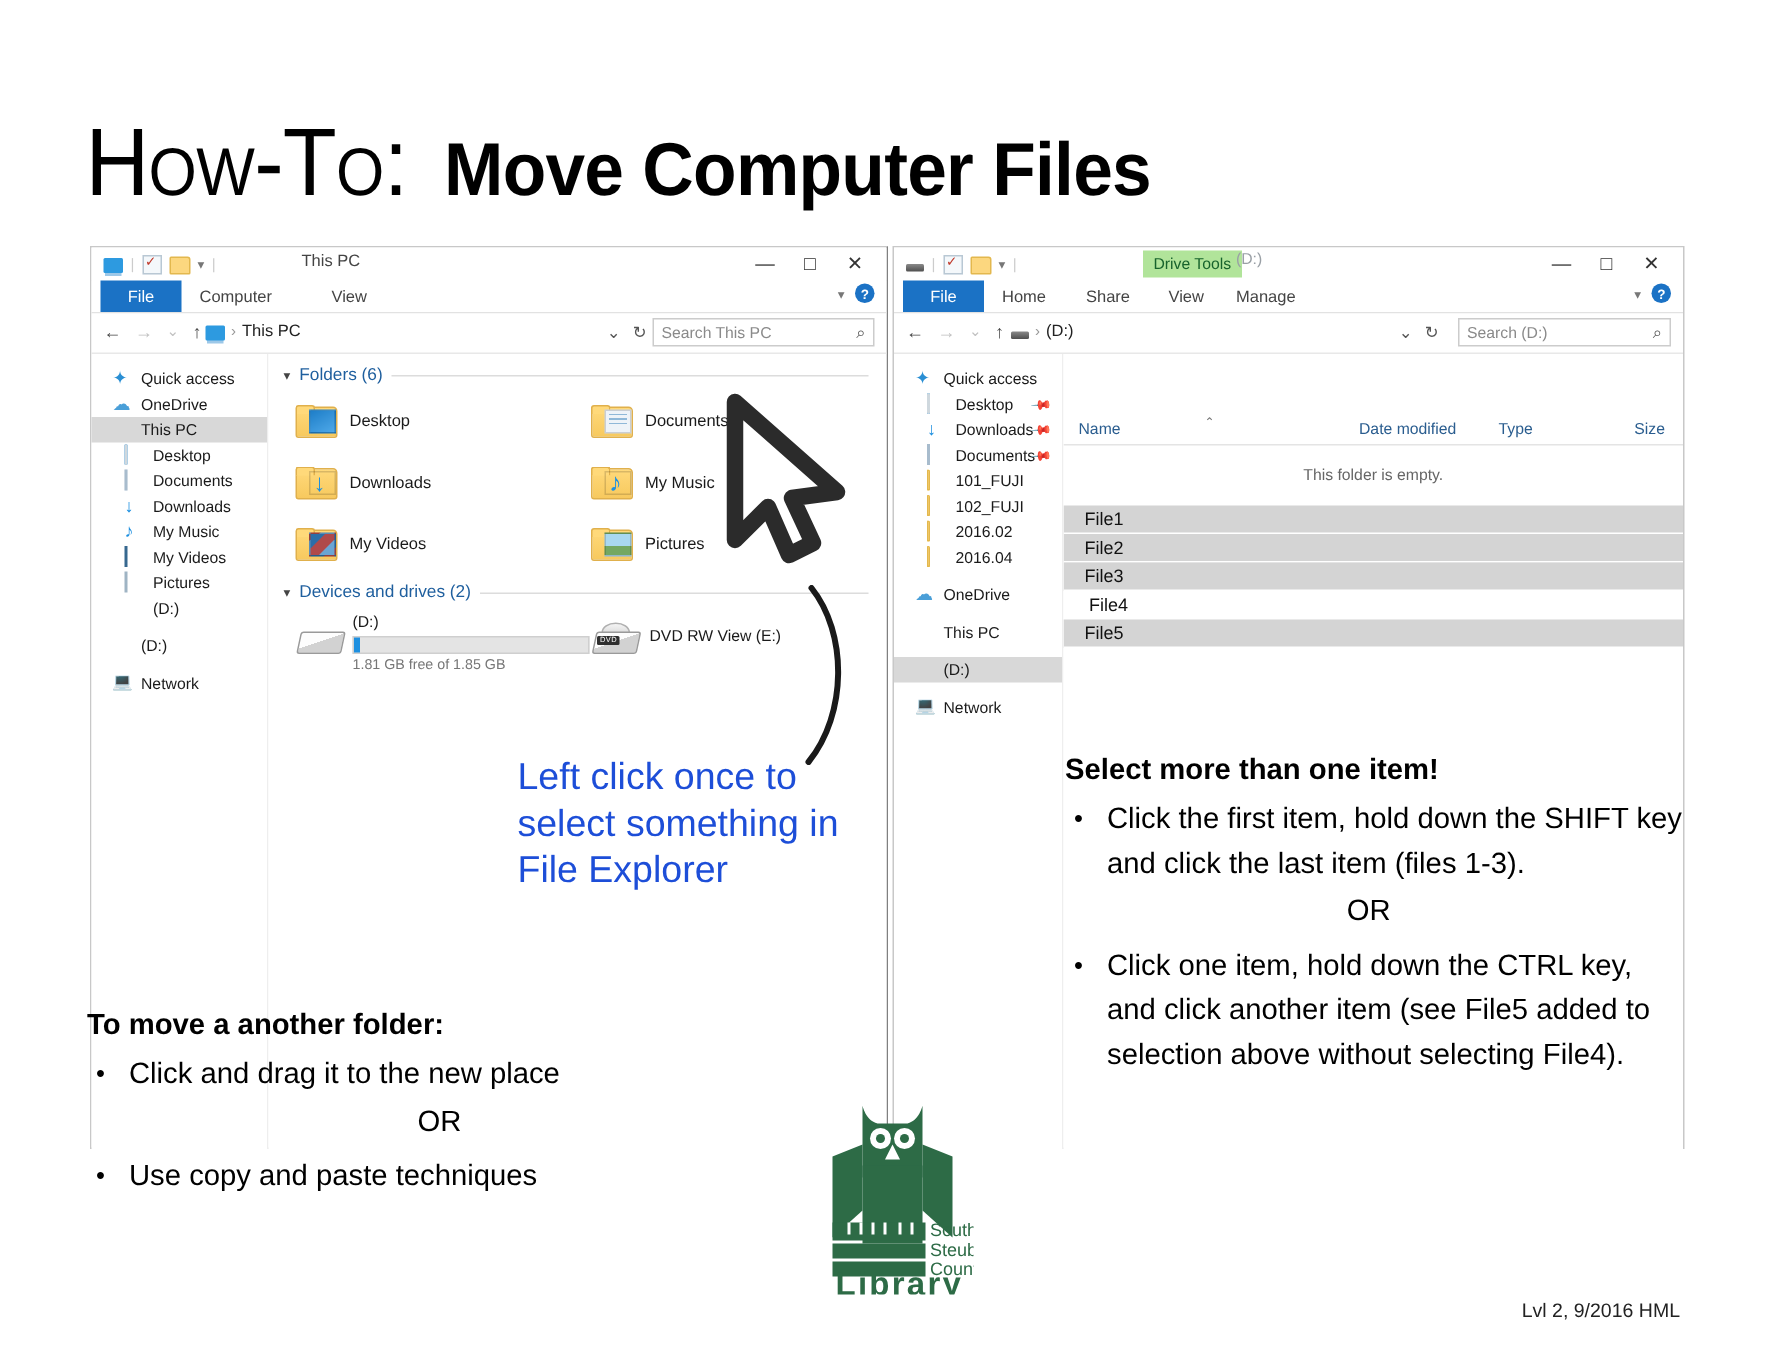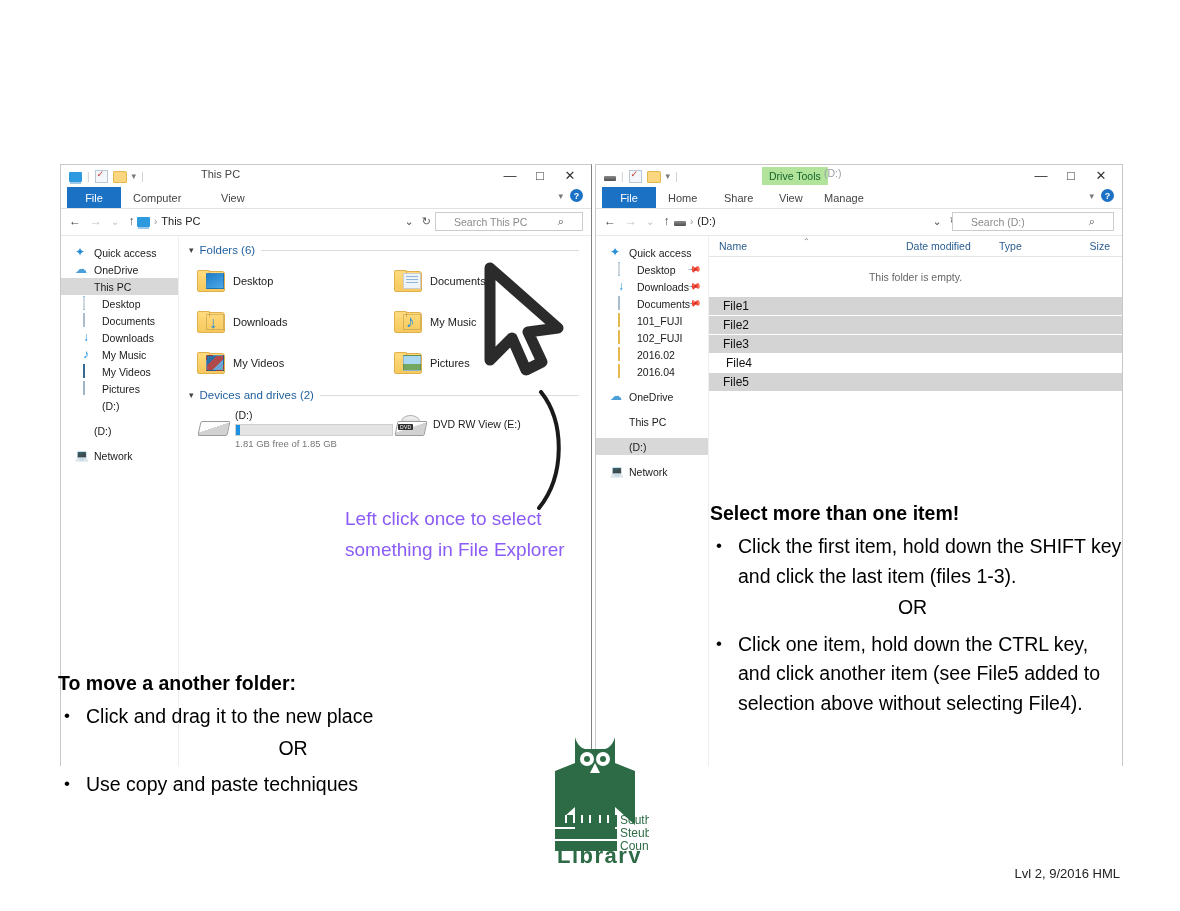--- a/index.html
+++ b/index.html
@@ -61,21 +61,21 @@
              font-size:10.5px;display:flex;align-items:center;justify-content:center;padding:0 7px;}
   .ctx-title{position:absolute;top:-20px;font-size:10.5px;color:#9aa0a6;}
 
   .addrbar{height:26px;position:relative;border-bottom:1px solid #e8e8e8;background:#fff;}
   .nav-arrows{position:absolute;left:8px;top:5px;display:flex;align-items:center;gap:9px;font-size:12px;color:#444;}
   .nav-arrows .dim{color:#c0c0c0;}
   .crumb{position:absolute;top:6px;font-size:11px;color:#222;display:flex;align-items:center;gap:4px;}
   .crumb .sep{color:#999;font-size:10px;}
   .addr-right{position:absolute;top:6px;display:flex;align-items:center;gap:8px;font-size:11px;color:#555;}
   .searchbox{position:absolute;top:3px;height:19px;border:1px solid #ccc;background:#fff;
-             display:flex;align-items:center;justify-content:space-between;padding:0 18px;box-sizing:border-box;}
+             display:flex;align-items:center;justify-content:space-between;padding:0 5px;box-sizing:border-box;}
   .searchbox .ph{font-size:10.5px;color:#8a8a8a;}
   .searchbox .mag{font-size:11px;color:#555;}
 
   .body-area{position:relative;height:calc(100% - 70px);}
   .sidebar{position:absolute;left:0;top:0;bottom:0;width:118px;background:#fff;
            border-right:1px solid #eee;padding-top:8px;box-sizing:border-box;}
   #win-right .sidebar{width:113px;}
   .nav-item{height:17px;display:flex;align-items:center;font-size:10.5px;color:#1a1a1a;
             padding-left:14px;position:relative;white-space:nowrap;}
   .nav-item.sel{background:#d8d8d8;}
@@ -138,36 +138,36 @@
   .drive-ico.dvd .tag{position:absolute;left:4px;top:9px;font-size:5px;background:#2f2f2f;color:#fff;
      padding:0 2px;border-radius:1px;letter-spacing:.3px;}
   .drive-meta{margin-left:6px;margin-top:2px;}
   .drive-meta .nm{font-size:10.5px;color:#1a1a1a;}
   .bar{width:156px;height:10px;background:#e4e4e4;border:1px solid #cfcfcf;margin:3px 0 2px;position:relative;}
   .bar .fill{position:absolute;left:0;top:0;bottom:0;width:4px;background:#1e90e0;}
   .drive-meta .free{font-size:9.5px;color:#777;}
   .dvd-label{font-size:10.5px;color:#1a1a1a;margin-left:7px;margin-top:11px;}
 
   
-  .col-hdr{height:20px;border-bottom:1px solid #e4e4e4;position:relative;}
+  .col-hdr{height:20px;border-bottom:1px solid #e4e4e4;position:relative;margin-top:40px;}
   .col-hdr .c{position:absolute;top:4px;font-size:10.5px;color:#2a5d8f;}
   .col-hdr .sortmark{position:absolute;top:1px;font-size:8px;color:#777;}
   .empty-msg{text-align:center;font-size:10.5px;color:#666;margin-top:14px;}
   .filelist{margin-top:14px;}
   .filerow{height:19px;display:flex;align-items:center;font-size:12px;color:#111;
            padding-left:14px;box-sizing:border-box;border-bottom:1px solid #fff;}
   .filerow.sel{background:#d4d4d4;}
   .filerow.unsel{background:#ffffff;padding-left:17px;align-items:center;}
 
   
   #cursor{position:absolute;left:482px;top:262px;width:88px;height:118px;}
   #brace{position:absolute;left:535px;top:390px;width:40px;height:120px;}
 
   
-  .callout{position:absolute;font-size:19px;line-height:31px;color:#8b5cf6;}
+  .callout{position:absolute;font-size:25px;line-height:31px;color:#1d4ed8;}
   #left-callout{left:345px;top:503px;width:230px;}
 
   .blockhdr{font-size:19.5px;font-weight:bold;color:#000;}
   .bullets{list-style:none;margin:0;padding:0;}
   .bullets li{position:relative;padding-left:28px;font-size:19.5px;line-height:29.5px;margin-top:7px;}
   .bullets li:before{content:"\2022";position:absolute;left:6px;top:-1px;font-size:17px;}
   .orline{text-align:center;font-size:19.5px;line-height:29.5px;margin:2px 0 2px 0;}
 
   #left-block{position:absolute;left:58px;top:672px;width:470px;}
   #right-block{position:absolute;left:710px;top:502px;width:415px;}
@@ -180,20 +180,23 @@
   #footer{position:absolute;right:60px;top:866px;font-size:13px;color:#222;}
 
   
   .guide{position:absolute;background:#d9d9d9;width:1px;}
 </style>
 </head>
 <body>
 
 <div class="slide">
 
+  <div id="title">
+    <span class="part-a">How-To:</span><span class="part-b">Move Computer Files</span>
+  </div>
 
   <div class="guide" style="left:60px;top:600px;height:166px;"></div>
   <div class="guide" style="left:178px;top:600px;height:166px;"></div>
 
   <div class="explorer" id="win-left">
 
     <div class="titlebar">
       <div class="tb-icons">
         <span class="ic-pc" style="display:inline-block;"></span>
         <span style="color:#ccc;font-size:10px;">|</span>
@@ -420,21 +423,21 @@
       </div>
       <div class="crumb" style="left:78px;">
         <span class="ic-drive"></span>
         <span class="sep">›</span>
         <span>(D:)</span>
       </div>
       <div class="addr-right" style="right:163px;">
         <span>⌄</span>
         <span>↻</span>
       </div>
-      <div class="searchbox" style="right:8px;width:162px;">
+      <div class="searchbox" style="right:8px;width:142px;">
         <span class="ph">Search  (D:)</span>
         <span class="mag">⌕</span>
       </div>
     </div>
 
     <div class="body-area">
 
       <div class="sidebar">
         <div class="nav-item">
           <span class="ico ic-star">✦</span>

